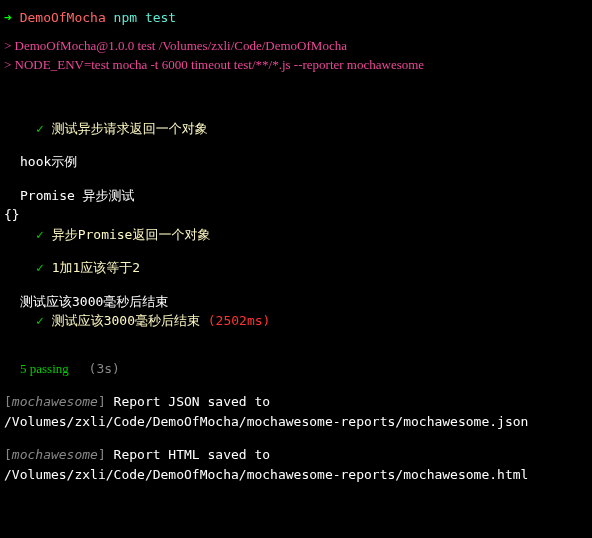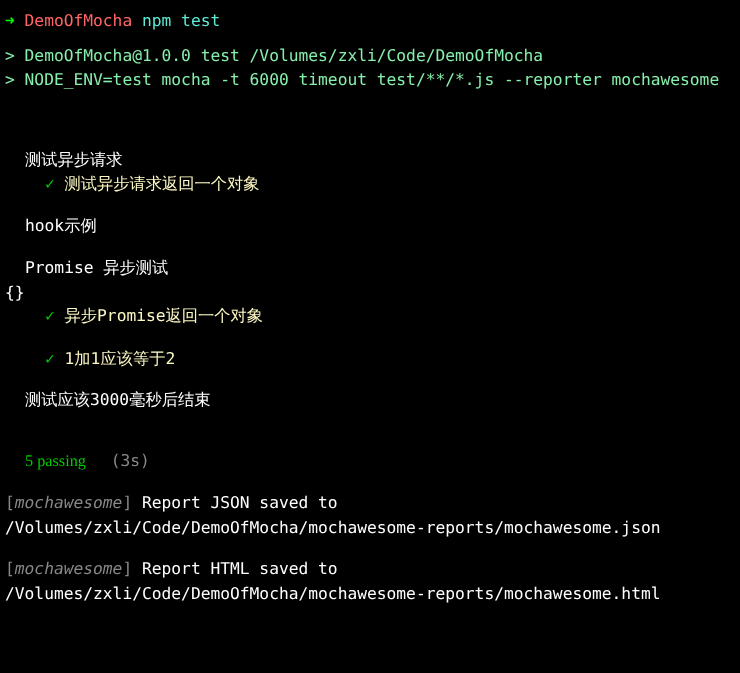--- a/index.html
+++ b/index.html
@@ -25,21 +25,22 @@
       color: #00ff00;
       font-weight: bold;
     }
     .dirname {
       color: #ff6666;
     }
     .cmd {
       color: #5eead4;
     }
     .output-line {
-      color: #86efac;
+      color: #ec4899;
+      font-family: Liberation Serif, serif;
     }
     .suite-title {
       color: #ffffff;
       margin-left: 16px;
     }
     .test-line {
       margin-left: 32px;
     }
     .check {
       color: #00cc00;
@@ -100,21 +101,20 @@
   <span>&gt; </span><span>DemoOfMocha@1.0.0 test /Volumes/zxli/Code/DemoOfMocha</span>
 </div>
 <div class="output-line">
   <span>&gt; </span><span>NODE_ENV=test mocha -t 6000 timeout test/**/*.js --reporter mochawesome</span>
 </div>
 
 <div class="section"></div>
 <div style="height:14px"></div>
 
 <div class="test-block">
-  <div class="suite-title">测试异步请求</div>
   <div class="test-line">
     <span class="check">✓</span>
     <span> </span>
     <span class="test-name">测试异步请求返回一个对象</span>
   </div>
 </div>
 
 <div class="test-block">
   <div class="suite-title">hook示例</div>
 </div>
@@ -132,20 +132,27 @@
 <div class="test-block">
   <div class="test-line">
     <span class="check">✓</span>
     <span> </span>
     <span class="test-name">1加1应该等于2</span>
   </div>
 </div>
 
 <div class="test-block">
   <div class="suite-title">测试应该3000毫秒后结束</div>
+  <div class="test-line">
+    <span class="check">✓</span>
+    <span> </span>
+    <span class="test-name">测试应该3000毫秒后结束</span>
+    <span>  </span>
+    <span class="duration">(2502ms)</span>
+  </div>
 </div>
 
 <div class="summary-block">
   <div style="height:8px"></div>
   <span class="passing">5 passing</span>
   <span> </span>
   <span class="passing-time">(3s)</span>
 </div>
 
 <div class="report-block">

